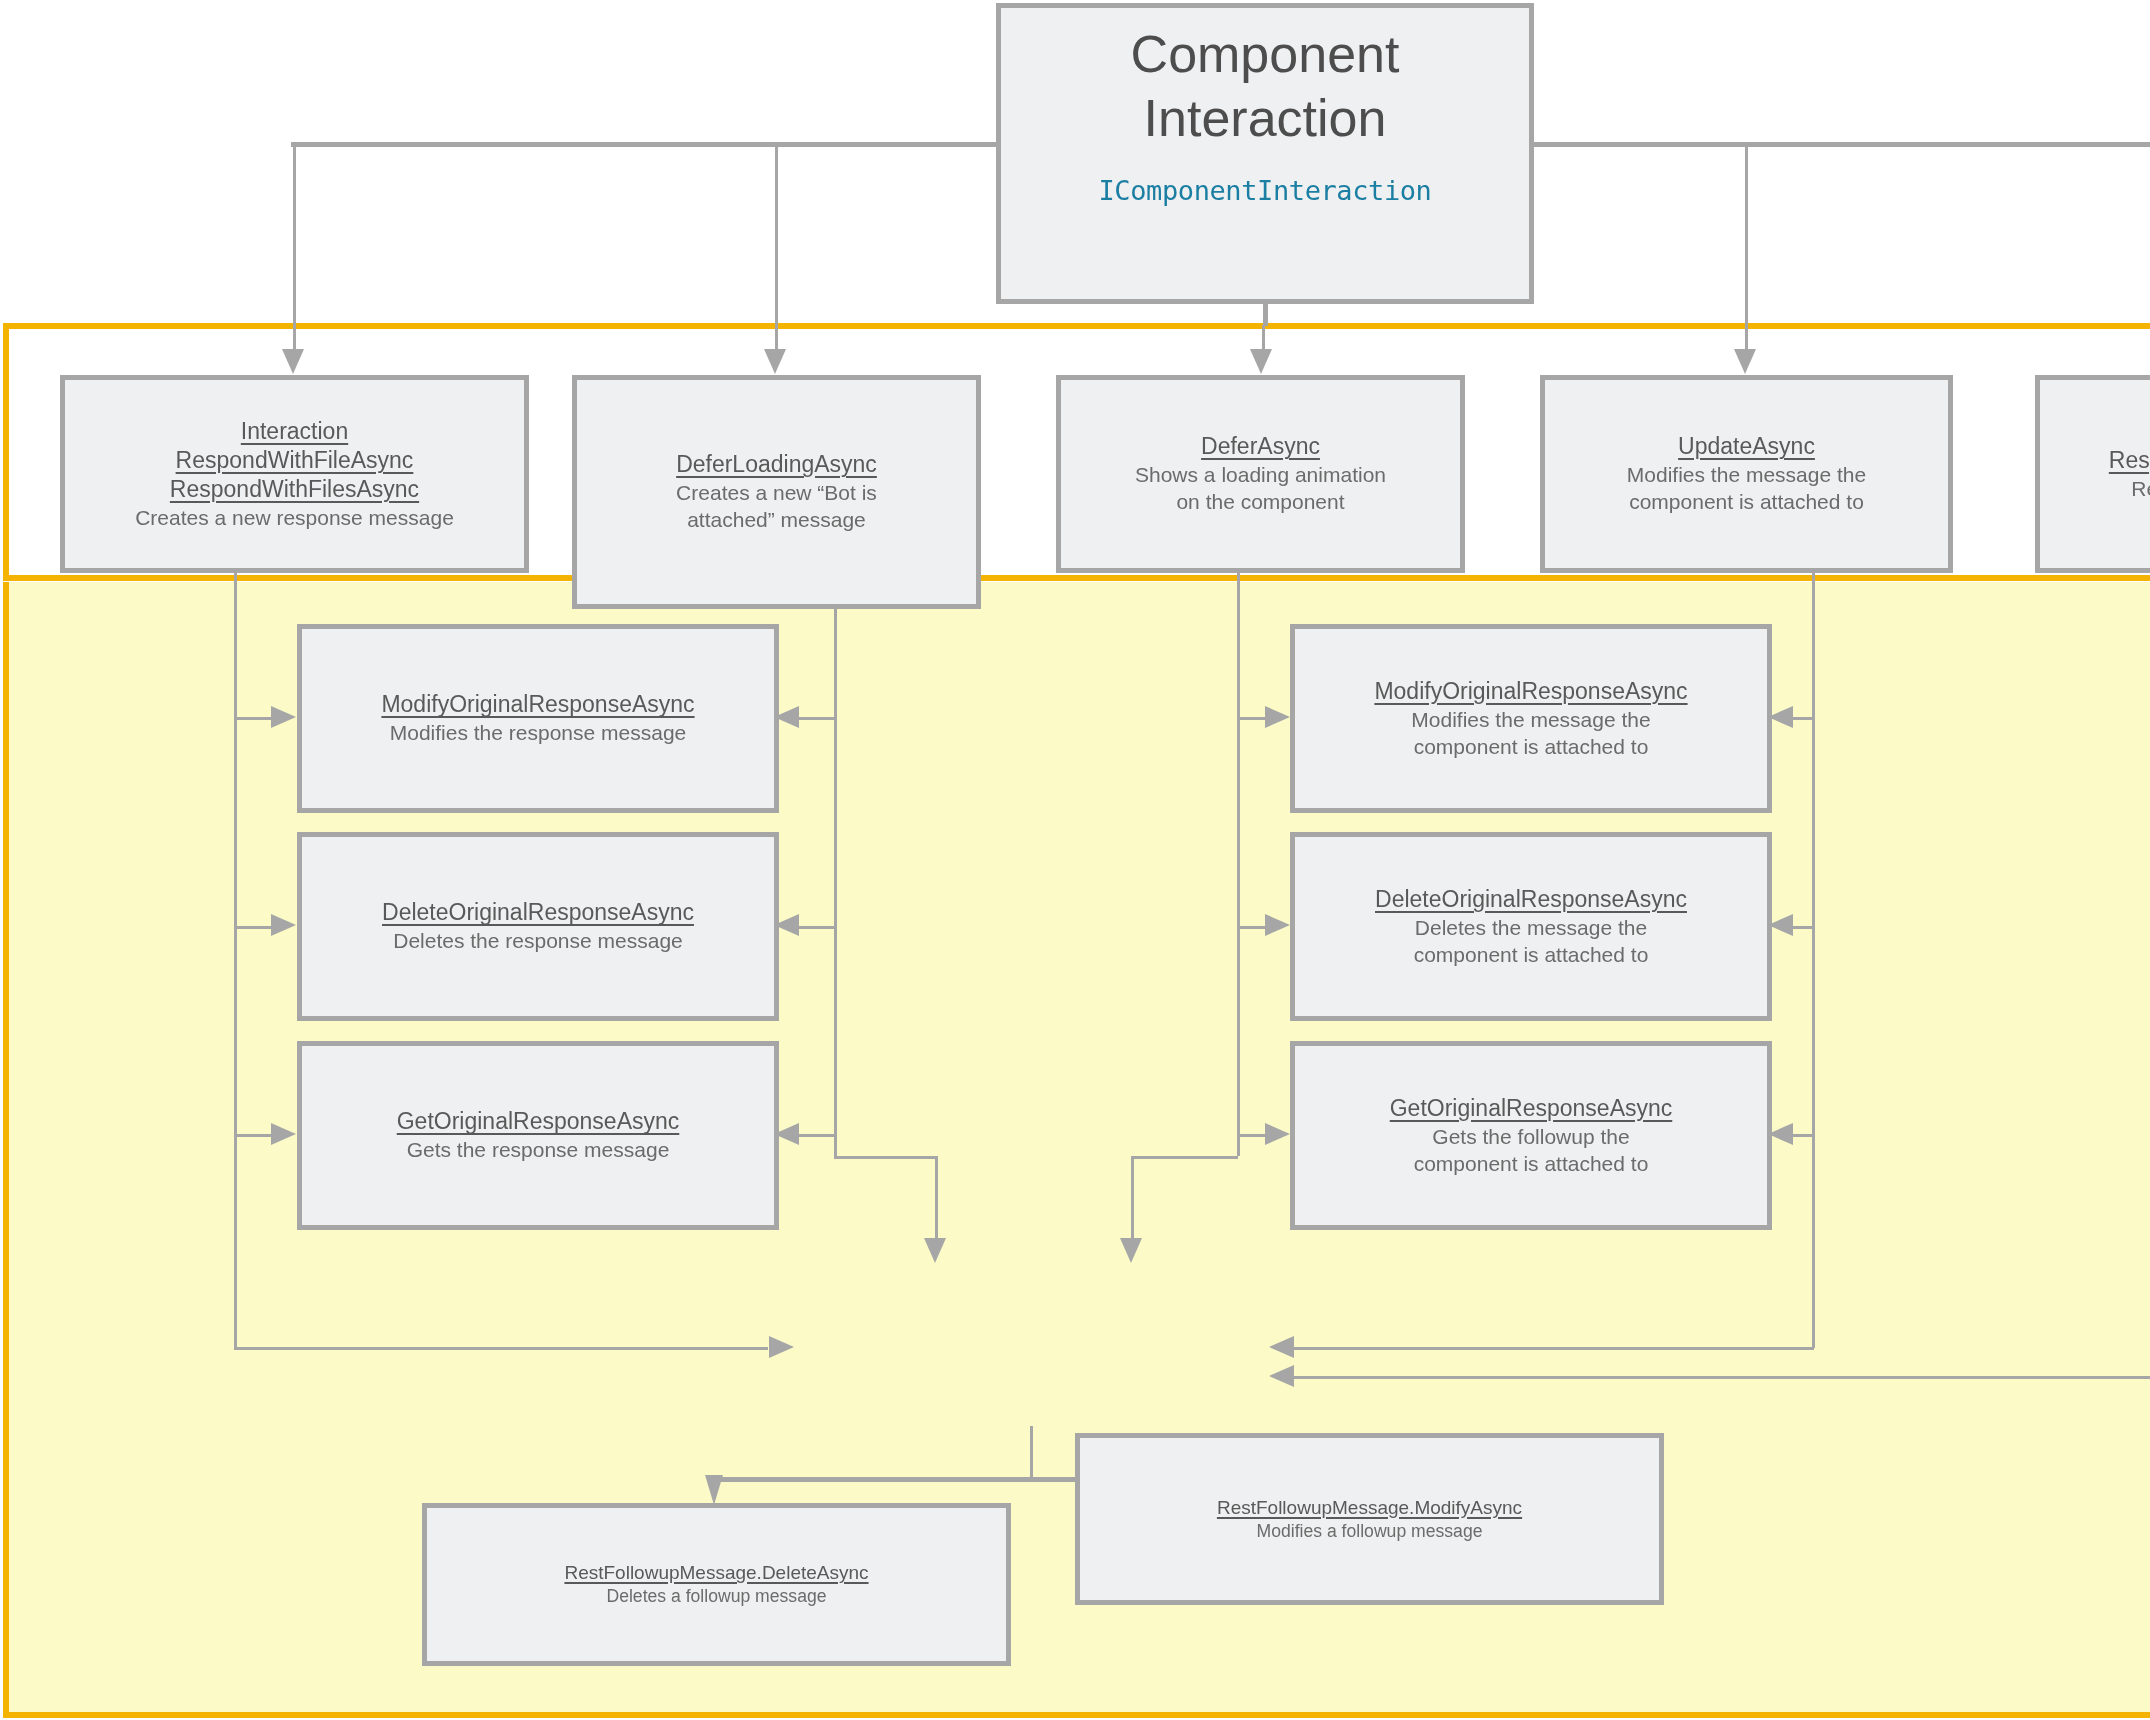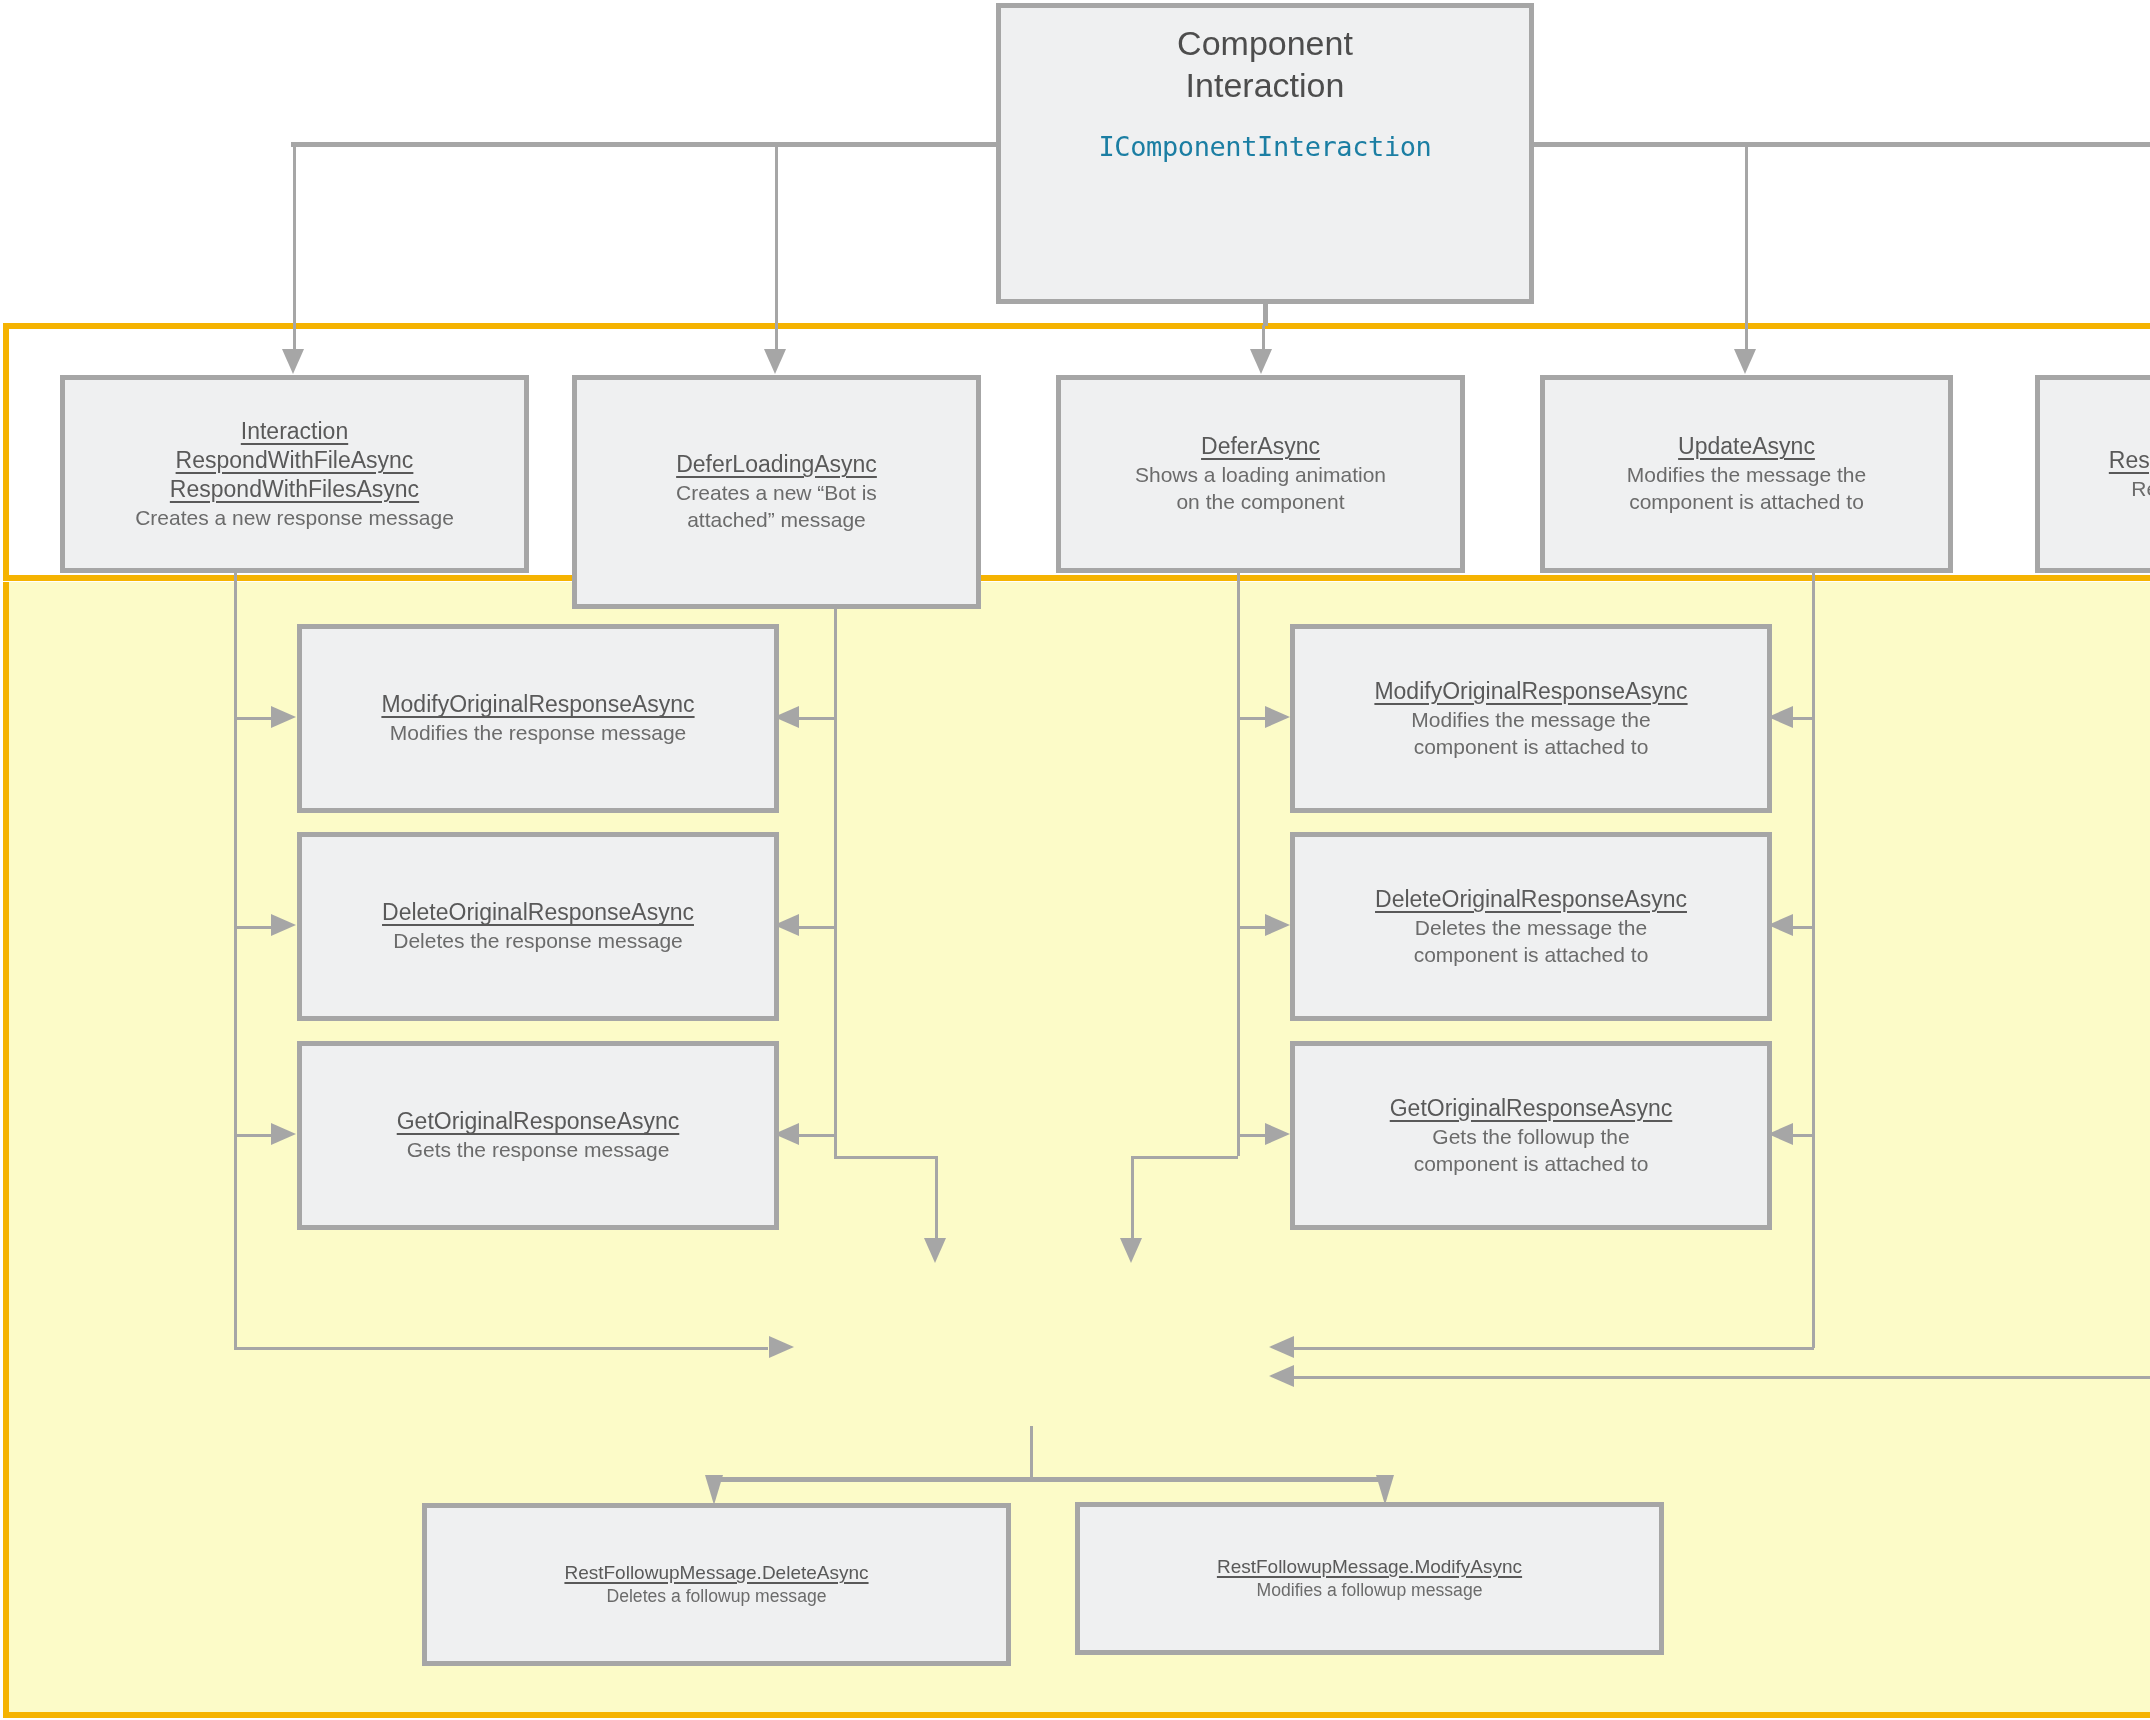--- a/index.html
+++ b/index.html
@@ -46,21 +46,21 @@
     color: #6b6b6b;
   }
   .node.small .m { font-size: 19px; text-underline-offset: 3.4px; }
   .node.small .d { font-size: 17.6px; }
 
   
   #n-root {
     left: 996px; top: 2.6px; width: 538px; height: 301px;
     justify-content: flex-start; padding-top: 15.5px;
   }
-  #n-root .title { font-size: 34px; line-height: 1.22; color: #4d4d4d; }
+  #n-root .title { font-size: 52px; line-height: 1.22; color: #4d4d4d; }
   #n-root .iface {
     font-size: 27px; margin-top: 25px; color: #1b7ea3;
     font-family: "DejaVu Sans Mono", monospace; letter-spacing: -0.4px;
   }
 
   
   #n-respond      { left: 60px;  top: 375px;  width: 469px; height: 198px; }
   #n-deferloading { left: 572px; top: 375px;  width: 409px;  height: 234px; }
   #n-defer        { left: 1056px; top: 375px;  width: 409px;  height: 198px; }
   #n-update       { left: 1540px; top: 375px;  width: 413px;  height: 198px; }
@@ -72,21 +72,21 @@
   #n-l-get    { left: 297px; top: 1041px; width: 482px; height: 189px; }
 
   
   #n-m-modify { left: 1290px; top: 624px; width: 482px; height: 189px; }
   #n-m-delete { left: 1290px; top: 832px; width: 482px; height: 189px; }
   #n-m-get    { left: 1290px; top: 1041px; width: 482px; height: 189px; }
 
   
   #n-followup { left: 794px; top: 1262px; width: 475px; height: 163px; }
   #n-rest-del { left: 422px;  top: 1503px; width: 589px; height: 163px; }
-  #n-rest-mod { left: 1075px; top: 1502px; width: 589px; height: 153px; text-align: center; }
+  #n-rest-mod { left: 1075px; top: 1433px; width: 589px; height: 172px; text-align: center; }
 
   
   .ln { position: absolute; background: #a6a6a6; z-index: 2; }
   .lnv { width: 3px; }
   .lnh { height: 3px; }
   .lnv-t { width: 4.7px; }
   .lnh-t { height: 4.7px; }
 
   .ar { position: absolute; width: 0; height: 0; z-index: 3; }
   .ar-d { border-left: 11.6px solid transparent; border-right: 11.6px solid transparent; border-top: 25px solid #a6a6a6; }

